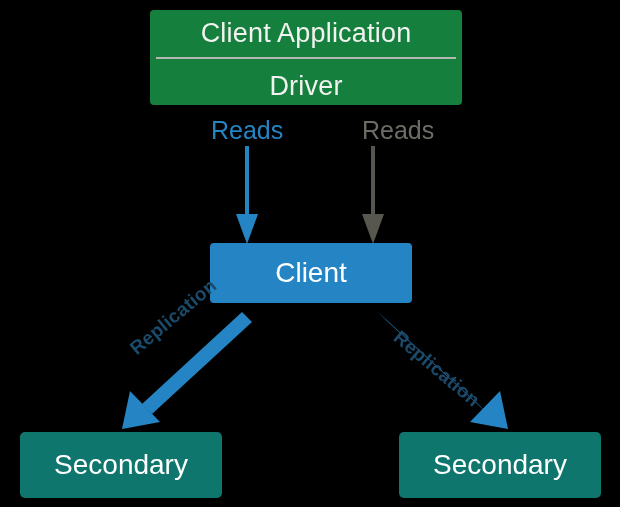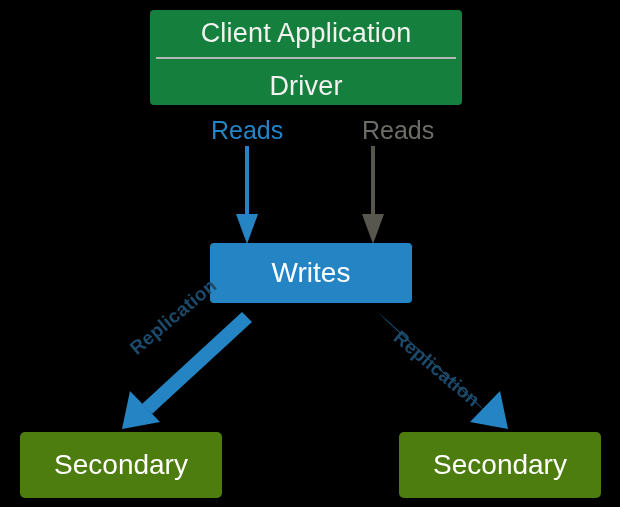--- a/index.html
+++ b/index.html
@@ -119,21 +119,21 @@
     font-size: 28px;
     box-shadow: 0 2px 4px rgba(0,0,0,0.6);
   }
 
   
   .secondary-box {
     position: absolute;
     top: 432px;
     width: 202px;
     height: 66px;
-    background: #4d7c0f;
+    background: #0f766e;
     border-radius: 5px;
     display: flex;
     align-items: center;
     justify-content: center;
     color: #ffffff;
     font-size: 28px;
     box-shadow: 0 2px 4px rgba(0,0,0,0.6);
   }
   .secondary-box.left  { left: 20px; }
   .secondary-box.right { left: 399px; }
@@ -194,21 +194,21 @@
 
   <div class="v-arrow writes">
     <div class="shaft"></div>
     <div class="head"></div>
   </div>
   <div class="v-arrow reads">
     <div class="shaft"></div>
     <div class="head"></div>
   </div>
 
-  <div class="primary-box">Writes</div>
+  <div class="primary-box">Client</div>
 
   <svg id="repl-layer" viewBox="0 0 620 507" xmlns="http://www.w3.org/2000/svg">
 
     <g>
       <polygon points="242,312 252,322 152,414 142,404" fill="#2585c4"></polygon>
       <polygon points="160,422 122,429 130,391" fill="#2585c4"></polygon>
     </g>
 
     <g>
       <polygon points="378,312 388,322 488,414 478,404" fill="#2585c4"></polygon>

